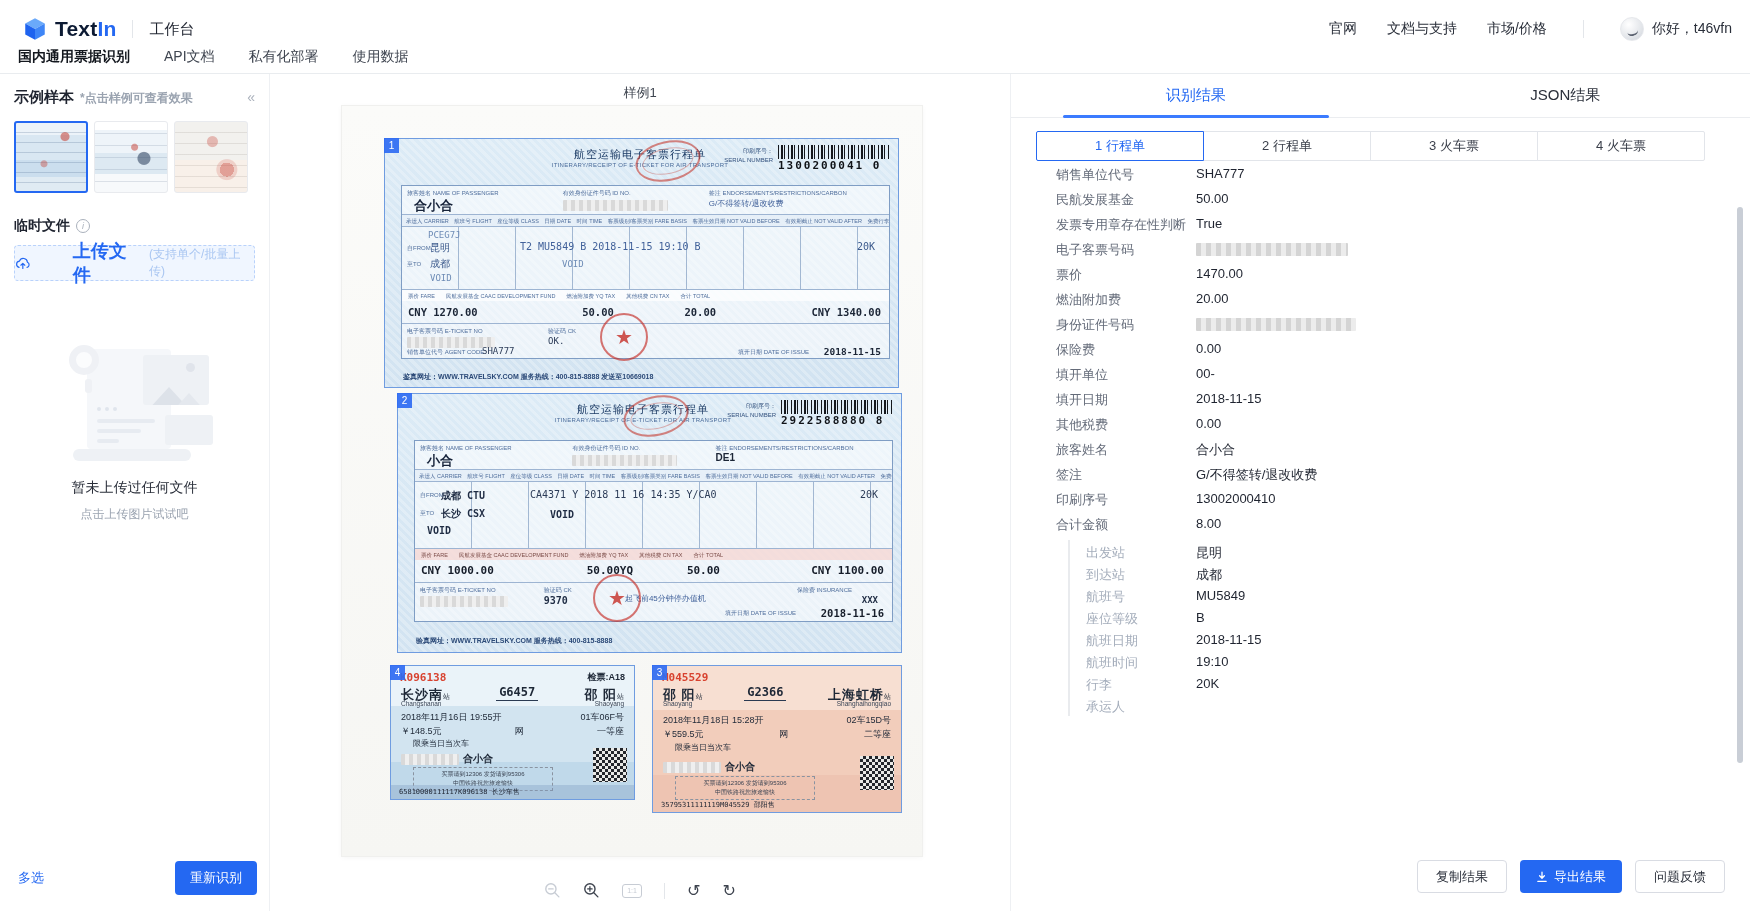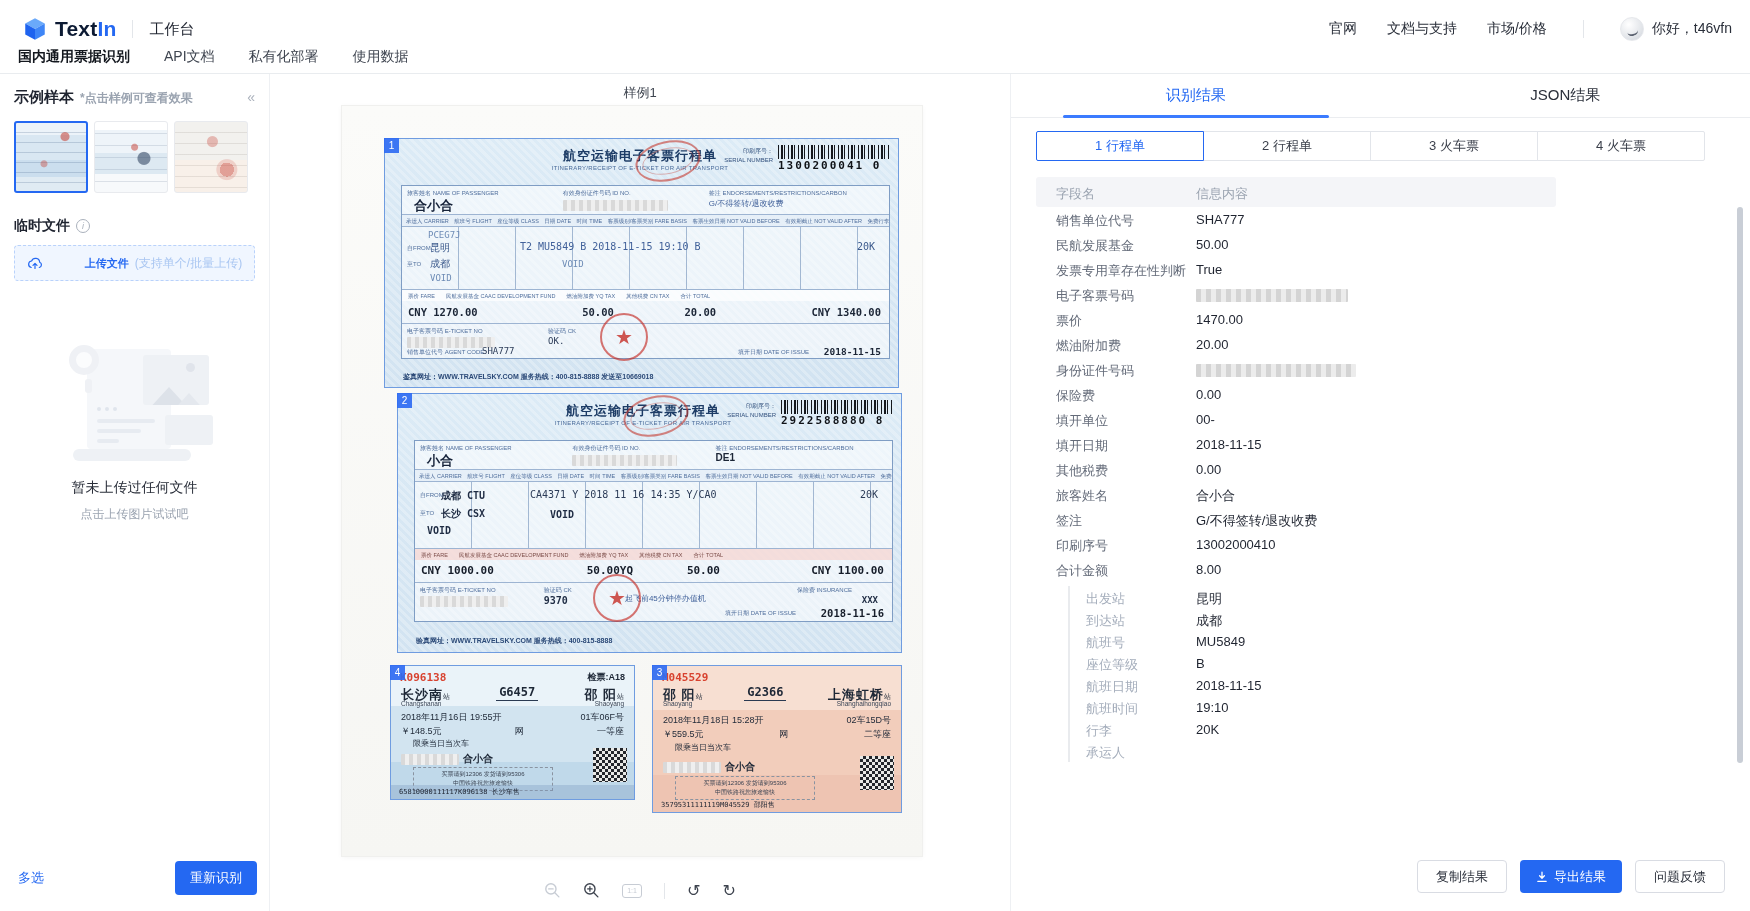--- a/index.html
+++ b/index.html
@@ -59,21 +59,21 @@
     radial-gradient(circle at 72% 68%, rgba(198,62,50,.45) 0 7px, rgba(198,62,50,.18) 7px 10px, transparent 11px),
     radial-gradient(circle at 52% 28%, rgba(198,62,50,.32) 0 5px, transparent 6px),
     repeating-linear-gradient(180deg, transparent 0 10px, rgba(120,110,100,.15) 10px 11px),
     linear-gradient(180deg,#f2f1ee 0 55%, #f8f0e9 55%); }
   .temp-head { display:flex; align-items:center; gap:6px; margin-top:24px; }
   .temp-title { font-size:14px; font-weight:bold; color:#1f2430; }
   .info-i { width:14px; height:14px; border:1px solid #aab1bc; border-radius:50%;
     font-size:9px; color:#aab1bc; display:inline-flex; align-items:center; justify-content:center; cursor:pointer; font-style:italic; }
   .upload-box { margin-top:10px; height:36px; border:1px dashed #b9d2fb; background:#f0f6ff; border-radius:4px;
     display:flex; align-items:center; justify-content:center; gap:6px; cursor:pointer; }
-  .upload-label { font-size:11px; color:#2468f2; font-weight:bold;margin-left:36px; }
+  .upload-label { font-size:18px; color:#2468f2; font-weight:bold;margin-left:36px; }
   .upload-hint { font-size:12px; color:#a9c6f2; }
   .empty { margin-top:58px; text-align:center; }
   .illus { position:relative; width:160px; height:122px; margin:0 auto; }
   .il-sheet { position:absolute; left:32px; top:10px; width:84px; height:100px; background:#f5f7fa; border-radius:4px; }
   .il-dots { position:absolute; left:10px; top:58px; display:flex; gap:4px; }
   .il-dots i { width:4px; height:4px; border-radius:50%; background:#e0e5ec; }
   .il-line { position:absolute; height:4px; border-radius:2px; background:#e7ebf1; left:10px; }
   .il-photo { position:absolute; right:6px; top:16px; width:66px; height:50px; background:#eef1f5; border-radius:3px; overflow:hidden; }
   .il-sun { position:absolute; right:14px; top:8px; width:9px; height:9px; border-radius:50%; background:#e0e4eb; }
   .il-mtn { position:absolute; left:4px; bottom:-6px; width:0; height:0;
@@ -96,21 +96,21 @@
   .viewer-title { position:absolute; left:0; top:10px; width:100%; text-align:center; font-size:13px; color:#3f4550; }
   .page { position:absolute; left:72px; top:32px; width:580px; height:750px;
     background:linear-gradient(180deg,#fbfbf9,#f6f6f3); box-shadow:0 0 0 1px #f0f0ee, 0 1px 6px rgba(0,0,0,.05); }
   .region { position:absolute; border:1px solid #6f9ce0; }
   .badge { position:absolute; left:-1px; top:-1px; width:15px; height:15px; background:rgba(47,107,242,.92);
     color:#fff; font-size:10px; display:flex; align-items:center; justify-content:center; z-index:5; }
   .air { background:
     repeating-linear-gradient(45deg, rgba(255,255,255,.25) 0 3px, transparent 3px 6px),
     linear-gradient(180deg,#dcebf6,#d2e3f1); color:#24466f; }
   .a-title { position:absolute; text-align:center; }
-  .a-title .cn { font-size:13px; font-weight:bold; letter-spacing:1px; color:#1d3c66; }
+  .a-title .cn { font-size:11px; font-weight:normal; letter-spacing:1px; color:#1d3c66; }
   .a-title .en { font-size:6px; color:#4a6b9a; letter-spacing:.3px; }
   .serial-wrap { position:absolute; display:flex; gap:5px; align-items:flex-start; }
   .serial-lbl { font-size:6px; color:#33517d; text-align:right; line-height:1.5; padding-top:2px; }
   .barcode { width:112px; height:14px; background:
     repeating-linear-gradient(90deg,#15181d 0 1px, transparent 1px 3px, #15181d 3px 5px, transparent 5px 6px, #15181d 6px 7px, transparent 7px 10px); }
   .serial-no { font-family:"DejaVu Sans Mono",monospace; font-size:11px; font-weight:bold; color:#101318; letter-spacing:2px; }
   .oval-stamp { position:absolute; width:66px; height:40px; border:2px solid rgba(197,57,46,.6); border-radius:50%;
     transform:rotate(-12deg); z-index:4; }
   .oval-stamp::after { content:""; position:absolute; inset:5px; border:1px solid rgba(197,57,46,.35); border-radius:50%; }
   .star-stamp { position:absolute; width:48px; height:48px; border:2px solid rgba(197,45,38,.65); border-radius:50%;
@@ -507,24 +507,20 @@
         <div class="tab">JSON结果</div>
       </div>
       <div class="res-content">
         <div class="subtabs">
           <div class="subtab active">1 行程单</div>
           <div class="subtab">2 行程单</div>
           <div class="subtab">3 火车票</div>
           <div class="subtab">4 火车票</div>
         </div>
 
-        <div class="thead">
-          <span class="col-label">字段名</span>
-          <span class="col-value">信息内容</span>
-        </div>
 
         <div class="trows">
           <div class="trow">
               <span class="lbl">销售单位代号</span>
               <span class="val">SHA777</span>
             </div>
           <div class="trow">
               <span class="lbl">民航发展基金</span>
               <span class="val">50.00</span>
             </div>

